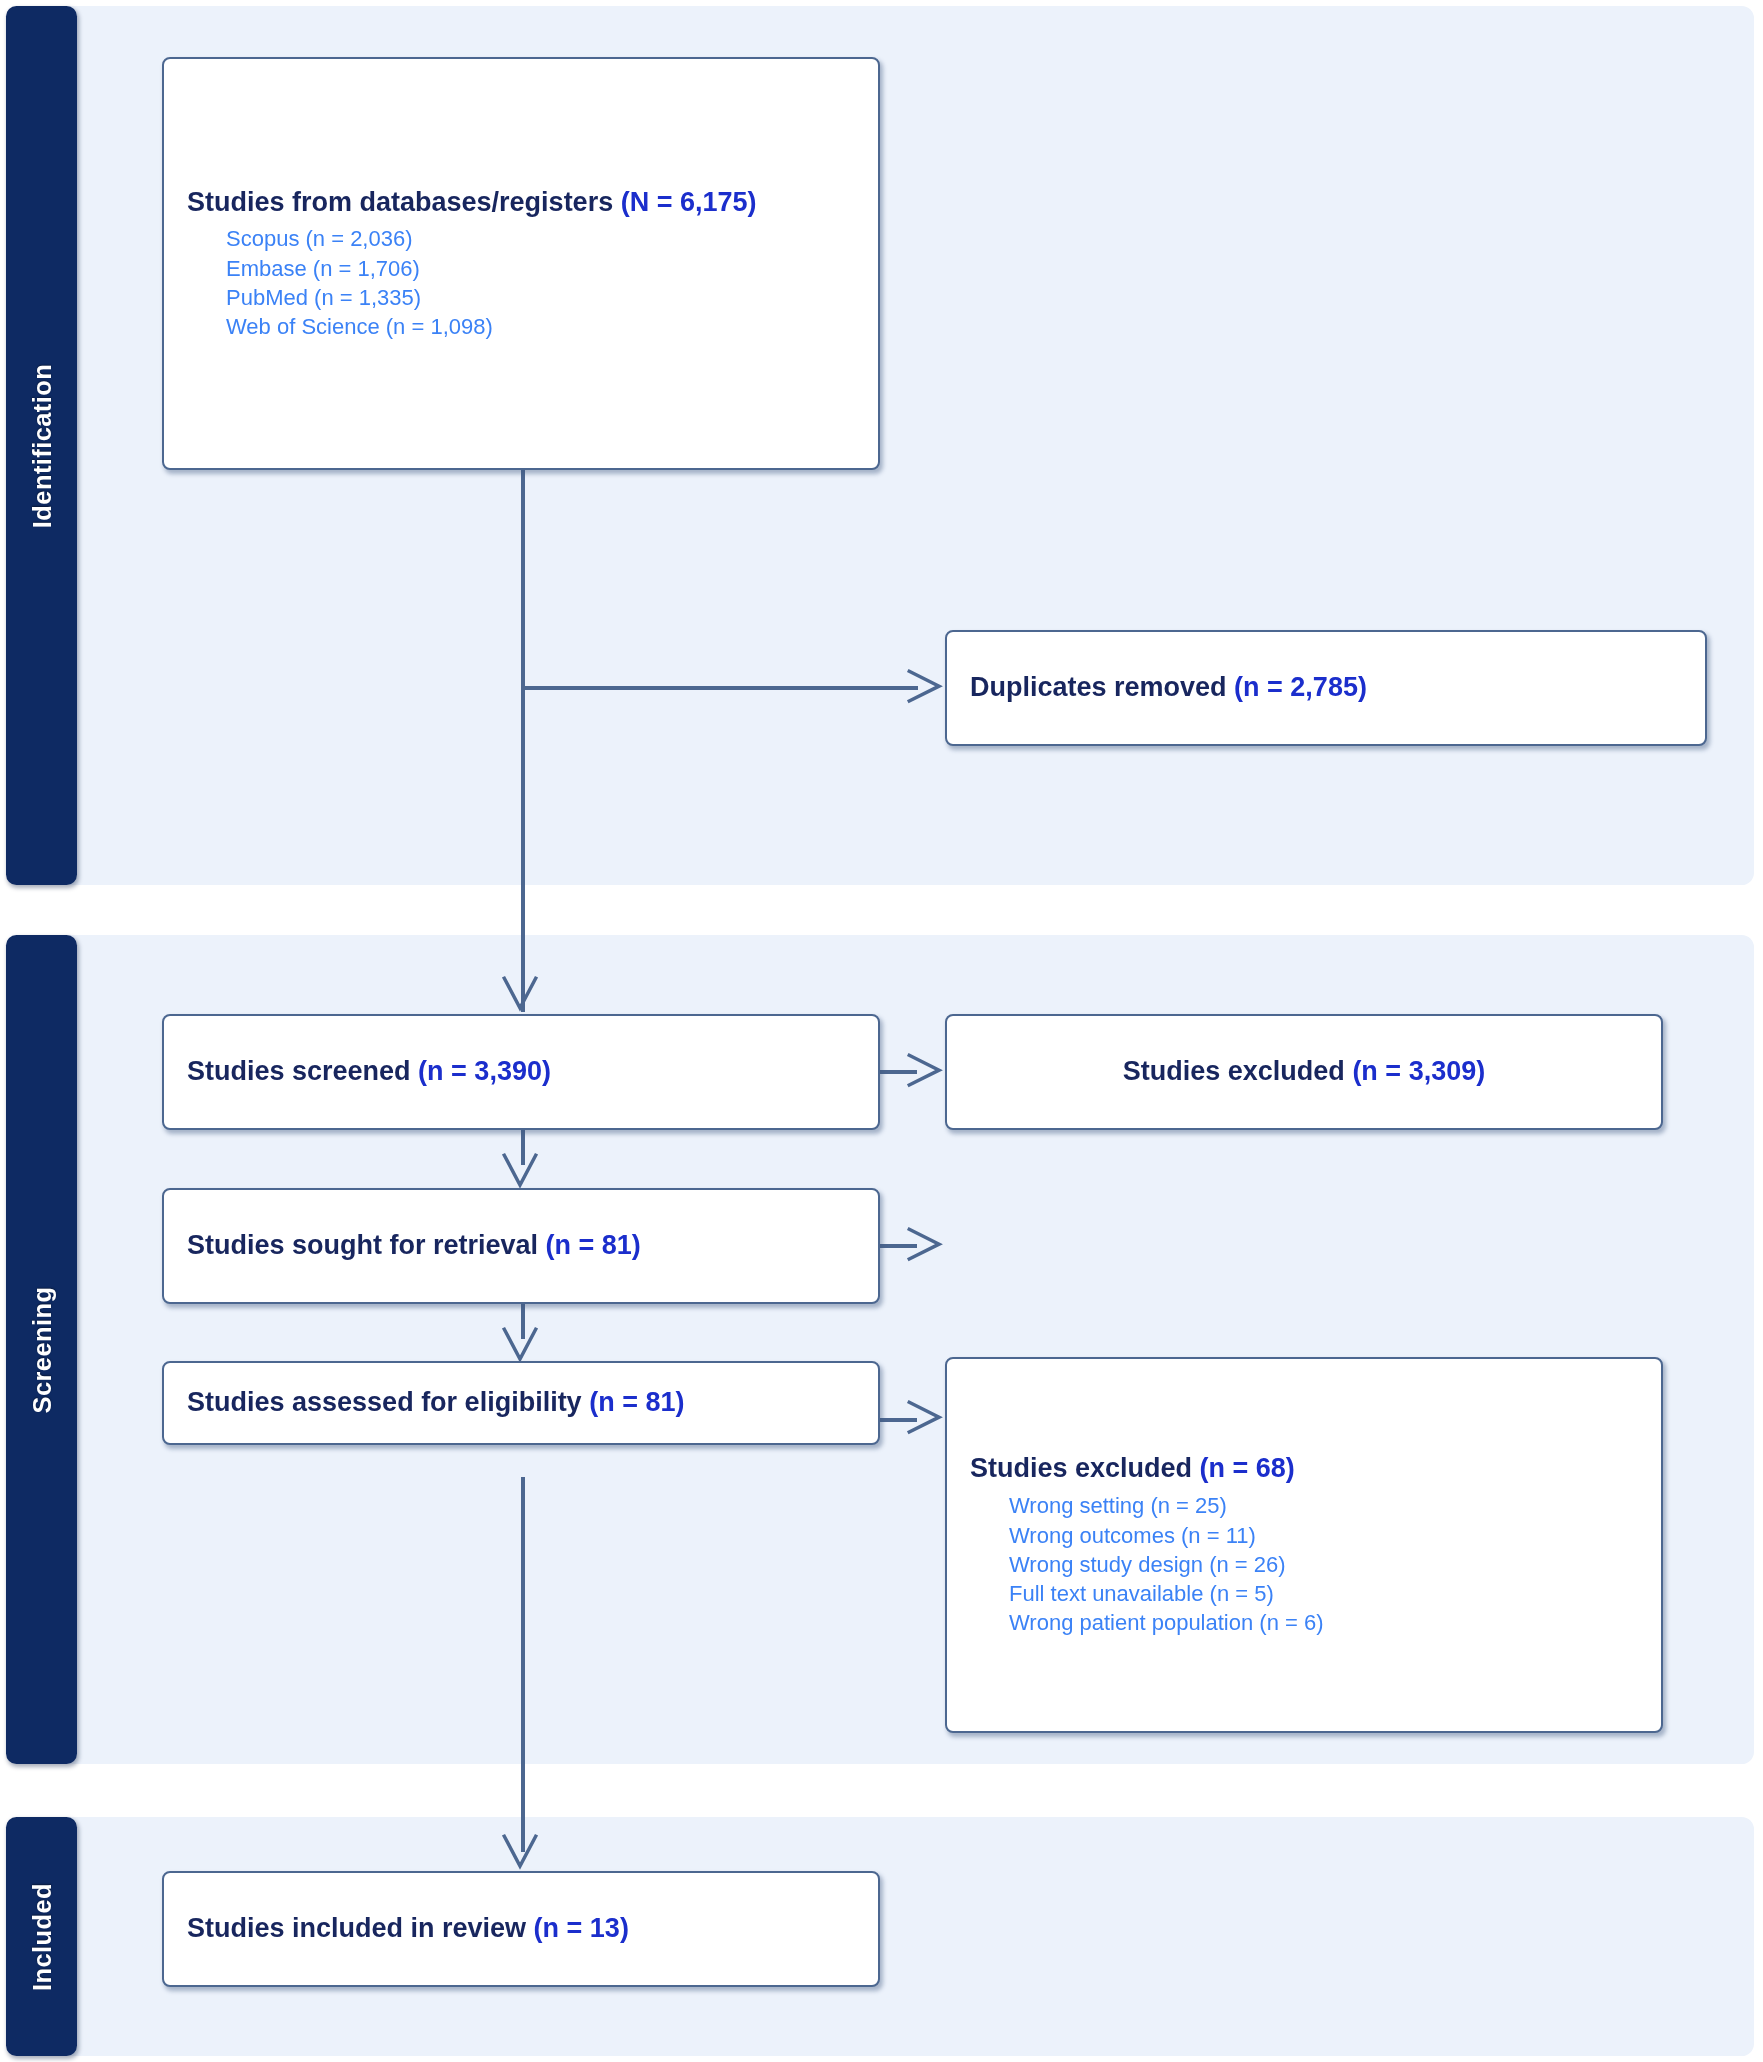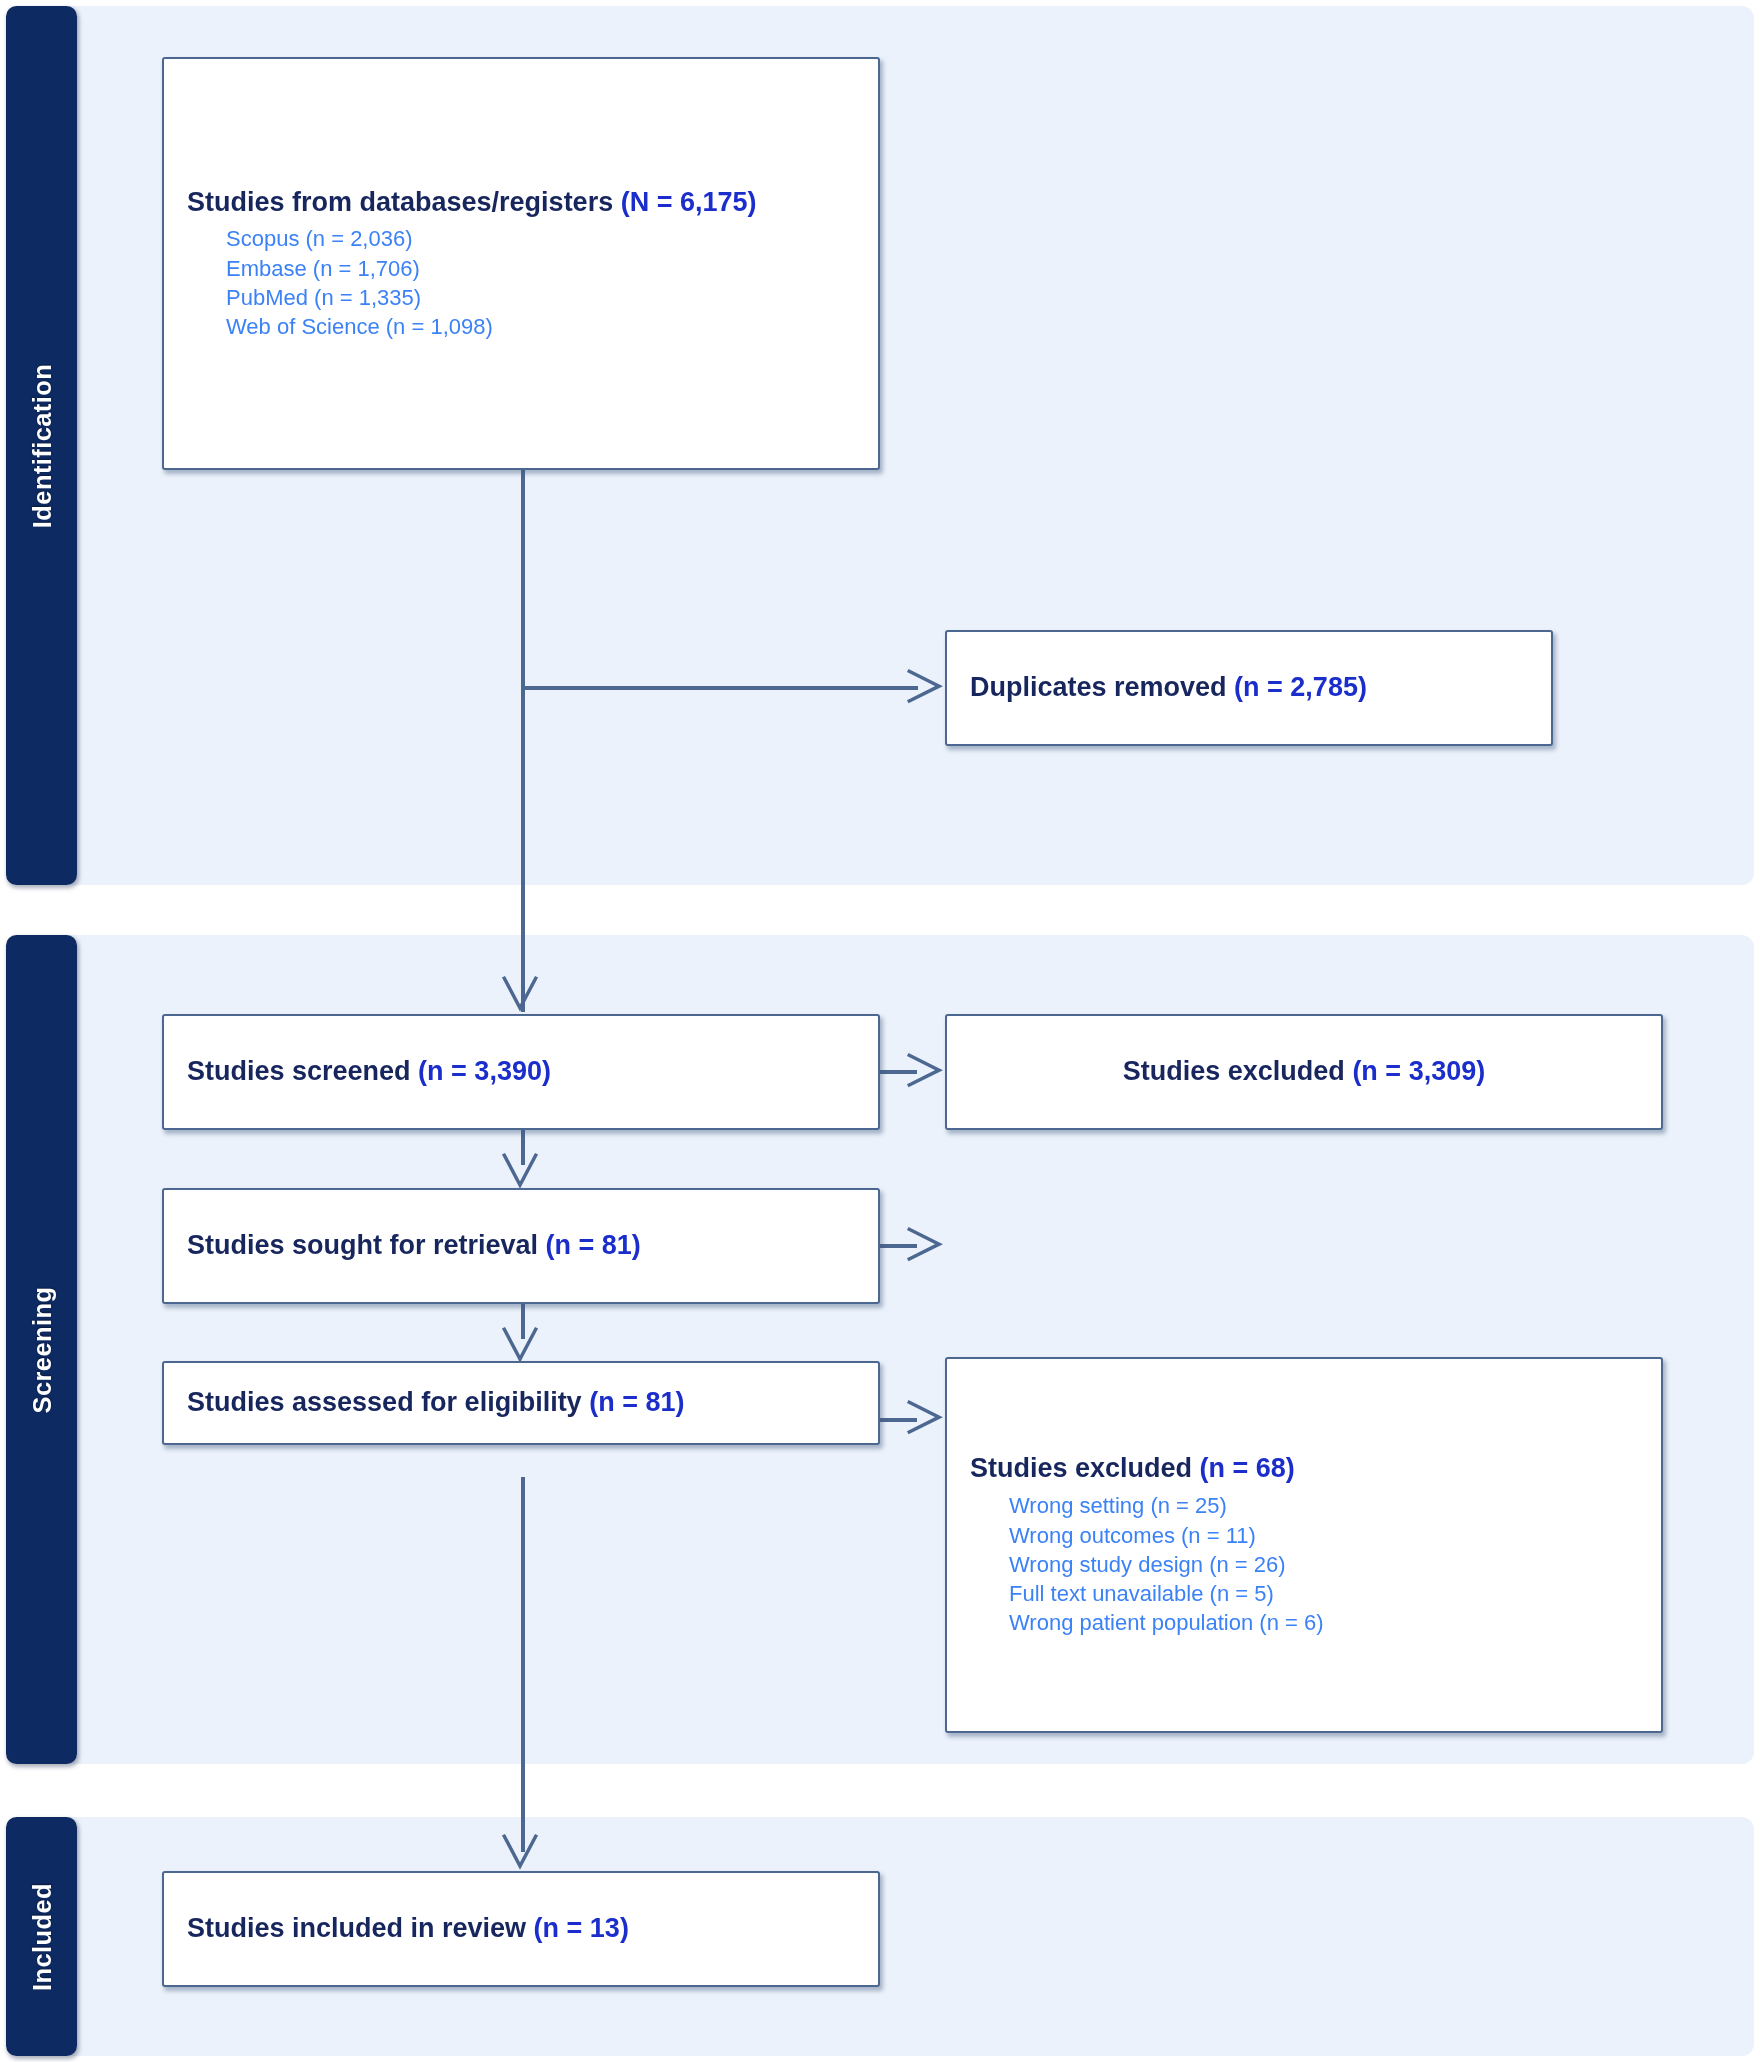--- a/index.html
+++ b/index.html
@@ -50,21 +50,21 @@
     font-size: 25.5px;
     letter-spacing: 0.4px;
     text-shadow: 0.9px 0.9px 1.8px rgba(0,0,0,0.45);
   }
 
   
   .box {
     position: absolute;
     background: #ffffff;
     border: 2.6px solid #4c6790;
-    border-radius: 3px;
+    border-radius: 8px;
     box-shadow: 2.6px 3.5px 4.4px rgba(60,85,125,0.40);
     box-sizing: border-box;
     display: flex;
     flex-direction: column;
     justify-content: center;
   }
   .box-inner { padding: 0 23px; }
 
   .main-line {
     font-size: 27px;
@@ -84,21 +84,21 @@
     font-size: 22px;
     font-weight: normal;
     color: #3b82f6;
     line-height: 1.33;
     padding-left: 39px;
     white-space: nowrap;
   }
 
   
   .box-sources    { left: 162px;  top: 57px;   width: 718px;  height: 413px; }
-  .box-duplicates { left: 945px; top: 630px;  width: 608px;  height: 116px; }
+  .box-duplicates { left: 945px; top: 630px;  width: 762px;  height: 116px; }
   .box-screened   { left: 162px;  top: 1014px; width: 718px;  height: 116px; }
   .box-excluded1  { left: 945px; top: 1014px; width: 718px;  height: 116px; text-align: center; }
   .box-sought     { left: 162px;  top: 1188px; width: 718px;  height: 116px; }
   .box-notret     { left: 945px; top: 1188px; width: 718px;  height: 116px; }
   .box-assessed   { left: 162px;  top: 1361px; width: 718px;  height: 84px; }
   .box-excluded2  { left: 945px; top: 1357px; width: 718px;  height: 376px; }
   .box-included   { left: 162px;  top: 1871px; width: 718px;  height: 116px; }
 
   
   .conn {

